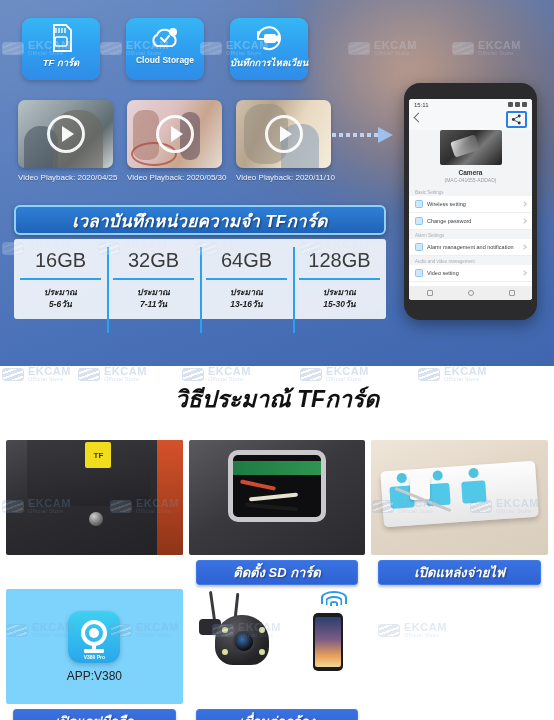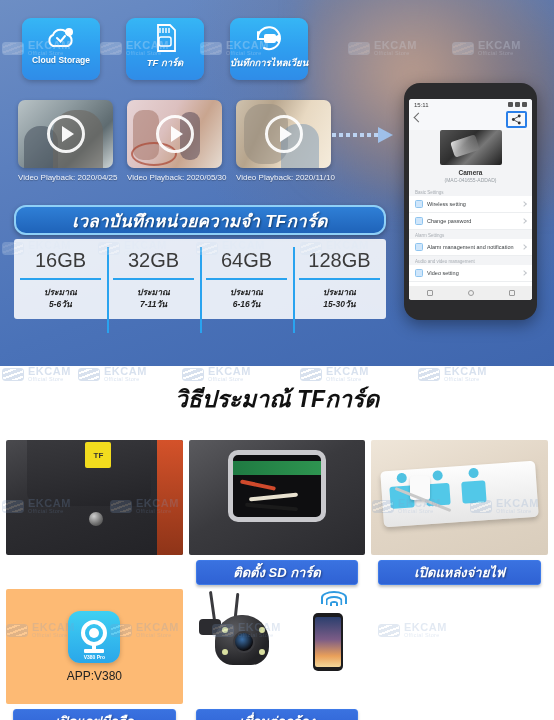--- a/index.html
+++ b/index.html
@@ -137,21 +137,21 @@
   .navbar-bot {
     position:absolute; left:0; bottom:0; width:100%; height:14px; background:#efefef;
     display:flex; align-items:center; justify-content:space-around;
   }
   .navbar-bot span { width:6px; height:6px; border:1px solid #9a9a9a; border-radius:1px; }
   .navbar-bot span.circle { border-radius:50%; }
 
   
   .tf-table { position:absolute; left:14px; top:205px; width:372px; }
   .tf-head {
-    height:30px; border-radius:12px; border:2px solid #8fd0f7;
+    height:30px; border-radius:6px; border:2px solid #8fd0f7;
     background:linear-gradient(180deg,#2f7fd6 0%,#1f63b9 100%);
     display:flex; align-items:center; justify-content:center;
     box-shadow:0 2px 5px rgba(0,0,0,.3);
   }
   .tf-head span {
     color:#ffffff; font-size:17px; font-weight:bold; font-style:italic;
     text-shadow:1px 1px 2px rgba(0,0,0,.45); letter-spacing:.3px;
   }
   .tf-body {
     margin-top:4px; background:rgba(255,255,255,.86); border-radius:3px;
@@ -249,21 +249,21 @@
   .ph-power .plug {
     position:absolute; left:22%; top:36px; width:20px; height:24px; background:#fafafa;
     border-radius:3px; box-shadow:0 2px 3px rgba(0,0,0,.2);
   }
   .ph-power .cord {
     position:absolute; left:12%; top:58px; width:60px; height:3px; background:#c9c9c9;
     transform:rotate(22deg); border-radius:2px;
   }
 
   
-  .ph-app { background:#fdba74; display:flex; flex-direction:column; align-items:center; justify-content:center; }
+  .ph-app { background:#7dd3fc; display:flex; flex-direction:column; align-items:center; justify-content:center; }
   .appicon {
     width:52px; height:52px; border-radius:12px;
     background:linear-gradient(180deg,#3fd0f2 0%,#2aa7ea 100%);
     display:flex; flex-direction:column; align-items:center; justify-content:center;
     box-shadow:0 2px 5px rgba(0,0,0,.2); position:relative;
   }
   .appicon .lens {
     width:26px; height:26px; border-radius:50%; border:4px solid #ffffff;
     display:flex; align-items:center; justify-content:center;
   }
@@ -320,47 +320,47 @@
   .wm.light .mark { background:repeating-linear-gradient(160deg,#cfe0f2 0 3px,#ffffff 3px 5px); border-color:#cfe0f2; }
   .wm.light .w1, .wm.light .w2 { color:#dce8f5; }
 </style>
 </head>
 <body>
 
 <div class="top-panel">
   <div class="blurbg"></div>
 
   <div class="tiles">
-    <div class="tile">
-      <div class="glyph">
-        <svg width="34" height="24" viewBox="0 0 34 24">
-          <path d="M9 20 A6 6 0 0 1 9 9 A8 8 0 0 1 24 9 A6 6 0 0 1 24 20 Z" fill="none" stroke="#ffffff" stroke-width="2"></path>
-          <path d="M13 12 l3.5 3.5 L21 10" fill="none" stroke="#ffffff" stroke-width="2" stroke-linecap="round"></path>
-          <circle cx="25" cy="6" r="4" fill="#ffffff"></circle>
-        </svg>
-      </div>
-      <div class="tlabel">Cloud Storage</div>
-    </div>
-
     <div class="tile thai">
       <div class="glyph">
         <svg width="22" height="28" viewBox="0 0 22 28">
           <path d="M4 1 h12 l5 5 v21 h-17 Z" fill="none" stroke="#ffffff" stroke-width="1.8"></path>
           <g stroke="#ffffff" stroke-width="1.4">
             <line x1="6" y1="4" x2="6" y2="9"></line>
               <line x1="9" y1="4" x2="9" y2="9"></line>
             <line x1="12" y1="4" x2="12" y2="9"></line>
               <line x1="15" y1="4" x2="15" y2="9"></line>
           </g>
           <rect x="5" y="13" width="12" height="9" rx="2" fill="none" stroke="#ffffff" stroke-width="1.5"></rect>
         </svg>
       </div>
       <div class="tlabel">TF การ์ด</div>
     </div>
 
+    <div class="tile">
+      <div class="glyph">
+        <svg width="34" height="24" viewBox="0 0 34 24">
+          <path d="M9 20 A6 6 0 0 1 9 9 A8 8 0 0 1 24 9 A6 6 0 0 1 24 20 Z" fill="none" stroke="#ffffff" stroke-width="2"></path>
+          <path d="M13 12 l3.5 3.5 L21 10" fill="none" stroke="#ffffff" stroke-width="2" stroke-linecap="round"></path>
+          <circle cx="25" cy="6" r="4" fill="#ffffff"></circle>
+        </svg>
+      </div>
+      <div class="tlabel">Cloud Storage</div>
+    </div>
+
     <div class="tile thai">
       <div class="glyph">
         <svg width="30" height="28" viewBox="0 0 30 28">
           <path d="M4 15 A11 11 0 1 1 10 24" fill="none" stroke="#ffffff" stroke-width="2" stroke-linecap="round"></path>
           <path d="M4 8 L4 15 L11 15" fill="none" stroke="#ffffff" stroke-width="2" stroke-linecap="round"></path>
           <rect x="10" y="10" width="12" height="9" rx="2" fill="#ffffff"></rect>
           <path d="M22 12 l4 -2 v9 l-4 -2 Z" fill="#ffffff"></path>
         </svg>
       </div>
       <div class="tlabel">บันทึกการไหลเวียน</div>
@@ -479,21 +479,21 @@
         <div class="tf-note">
           <div>ประมาณ</div>
           <div>7-11วัน</div>
         </div>
       </div>
       <div class="tf-col">
         <div class="tf-size">64GB</div>
         <div class="tf-rule"></div>
         <div class="tf-note">
           <div>ประมาณ</div>
-          <div>6-16วัน</div>
+          <div>13-16วัน</div>
         </div>
       </div>
       <div class="tf-col">
         <div class="tf-size">128GB</div>
         <div class="tf-rule"></div>
         <div class="tf-note">
           <div>ประมาณ</div>
           <div>15-30วัน</div>
         </div>
       </div>

